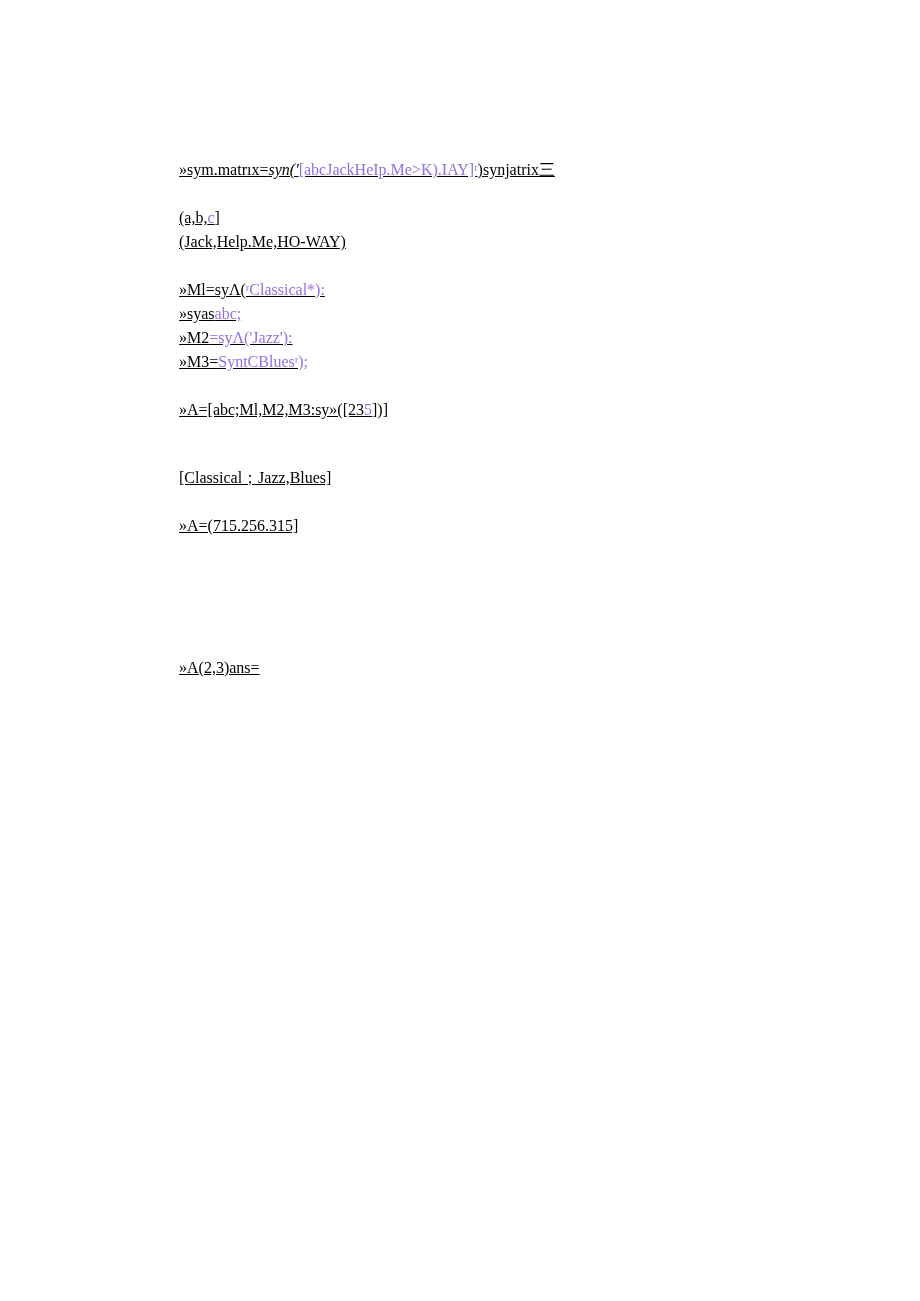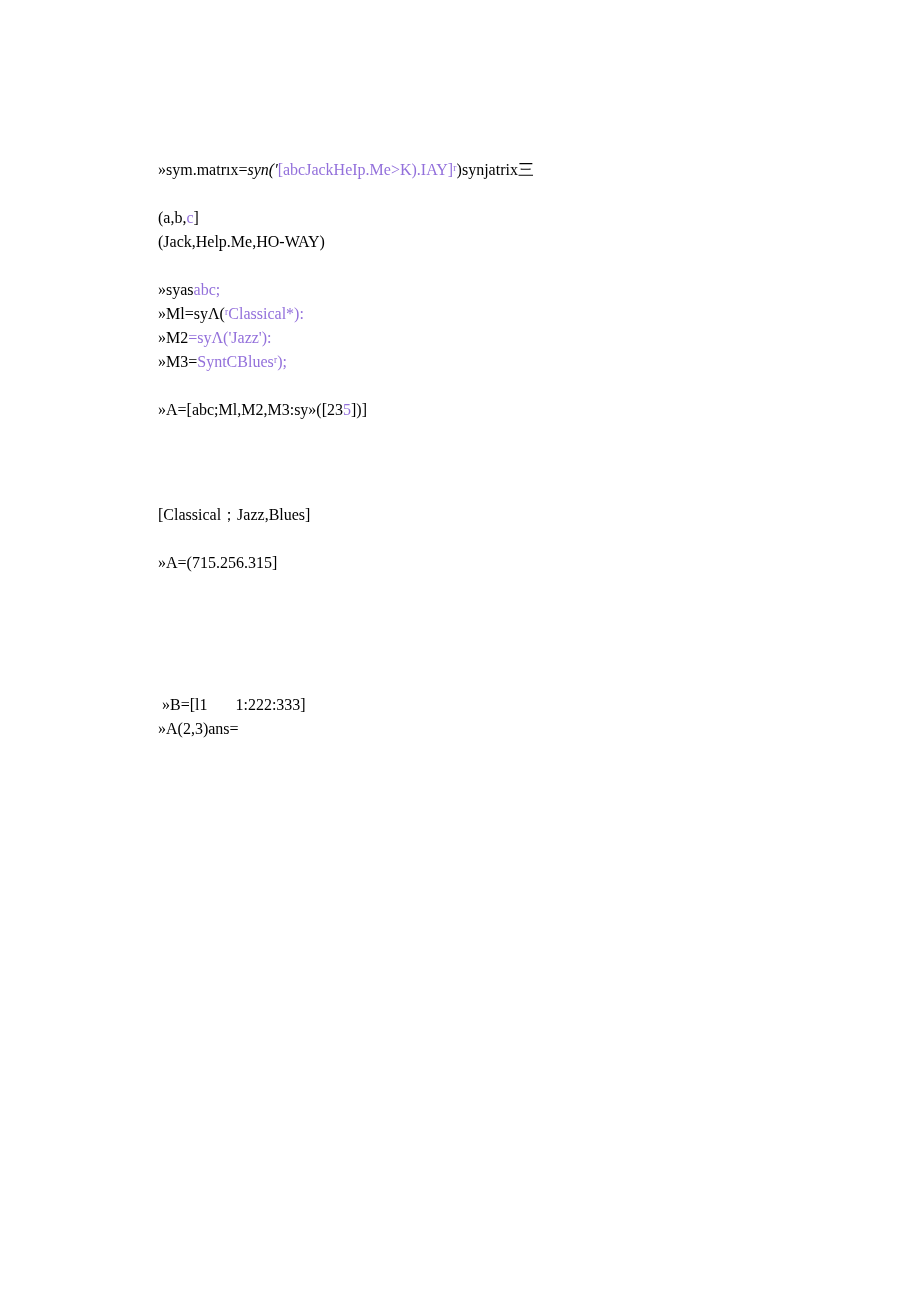--- a/index.html
+++ b/index.html
@@ -9,23 +9,24 @@
     height: 1301px;
     background: #ffffff;
     font-family: "Times New Roman", serif;
     font-size: 16px;
     line-height: 1.5;
     color: #000000;
     position: relative;
   }
   .content {
     position: absolute;
-    left: 158px;
+    left: 179px;
     top: 158px;
     width: 600px;
+    text-decoration: underline;
   }
   .line {
     white-space: pre;
   }
   .purple {
     color: #9370db;
   }
   .italic {
     font-style: italic;
   }
@@ -41,36 +42,35 @@
   <div class="block">
     <div class="line"><span>»sym.matrıx=</span><span class="italic">syn(′</span><span class="purple">[abcJackHeIp.Me&gt;K).IAY]ʳ</span><span>)synjatrix三</span></div>
   </div>
 
   <div class="block">
     <div class="line"><span>(a,b,</span><span class="purple">c</span><span>]</span></div>
     <div class="line"><span>(Jack,Help.Me,HO-WAY)</span></div>
   </div>
 
   <div class="block">
+    <div class="line"><span>»</span><span>Ml=syΛ(</span><span class="purple">ʳClassical*):</span></div>
     <div class="line"><span>»</span><span>syas</span><span class="purple">abc;</span></div>
-    <div class="line"><span>»</span><span>Ml=syΛ(</span><span class="purple">ʳClassical*):</span></div>
     <div class="line"><span>»</span><span>M2</span><span class="purple">=syΛ('Jazz'):</span></div>
     <div class="line"><span>»</span><span>M3=</span><span class="purple">SyntCBluesʳ);</span></div>
   </div>
 
-  <div class="block" style="margin-bottom:81px;">
+  <div class="block" style="margin-bottom:44px;">
     <div class="line"><span>»</span><span>A=[abc;Ml,M2,M3:sy»([23</span><span class="purple">5</span><span>])]</span></div>
   </div>
 
   <div class="block">
     <div class="line"><span>[Classical；Jazz,Blues]</span></div>
   </div>
 
   <div class="block" style="margin-bottom:118px;">
     <div class="line"><span>»</span><span>A=(715.256.315]</span></div>
   </div>
 
   <div class="block">
-    <div class="line"><span> »</span><span>B=[l1       1:222:333]</span></div>
     <div class="line"><span>»</span><span>A(2,3)ans=</span></div>
   </div>
 
 </div>
 
 </body></html>

